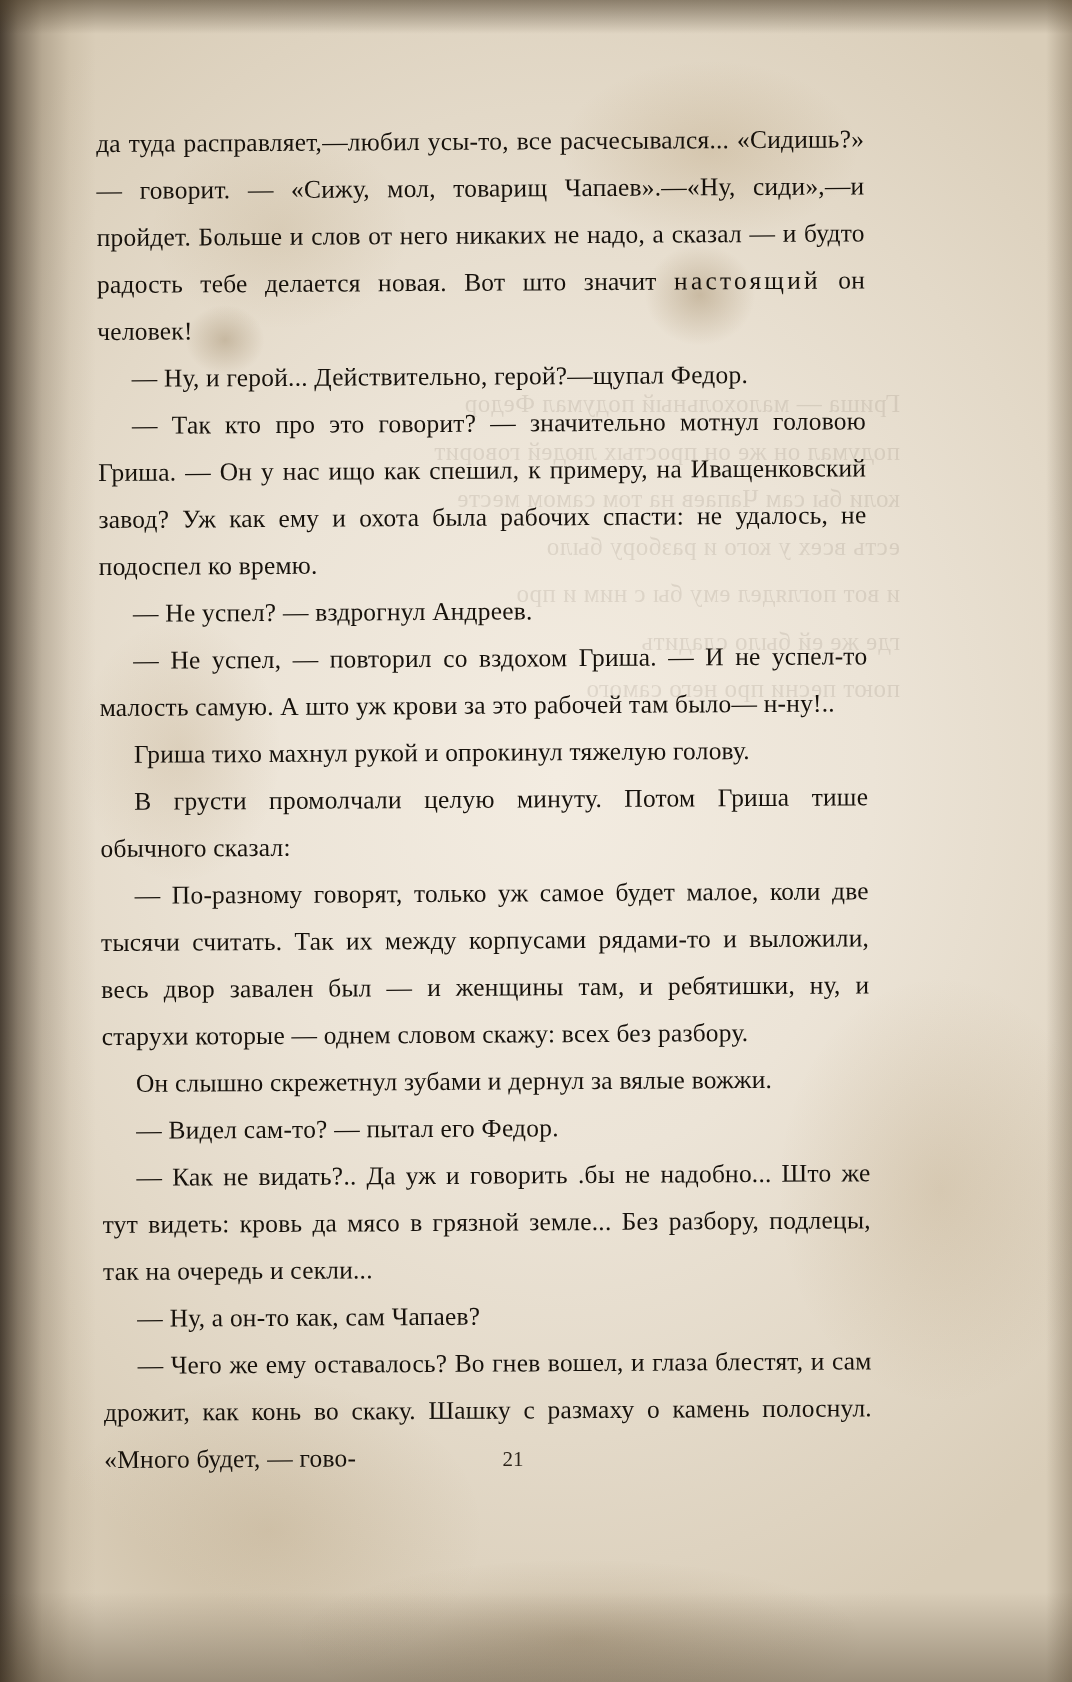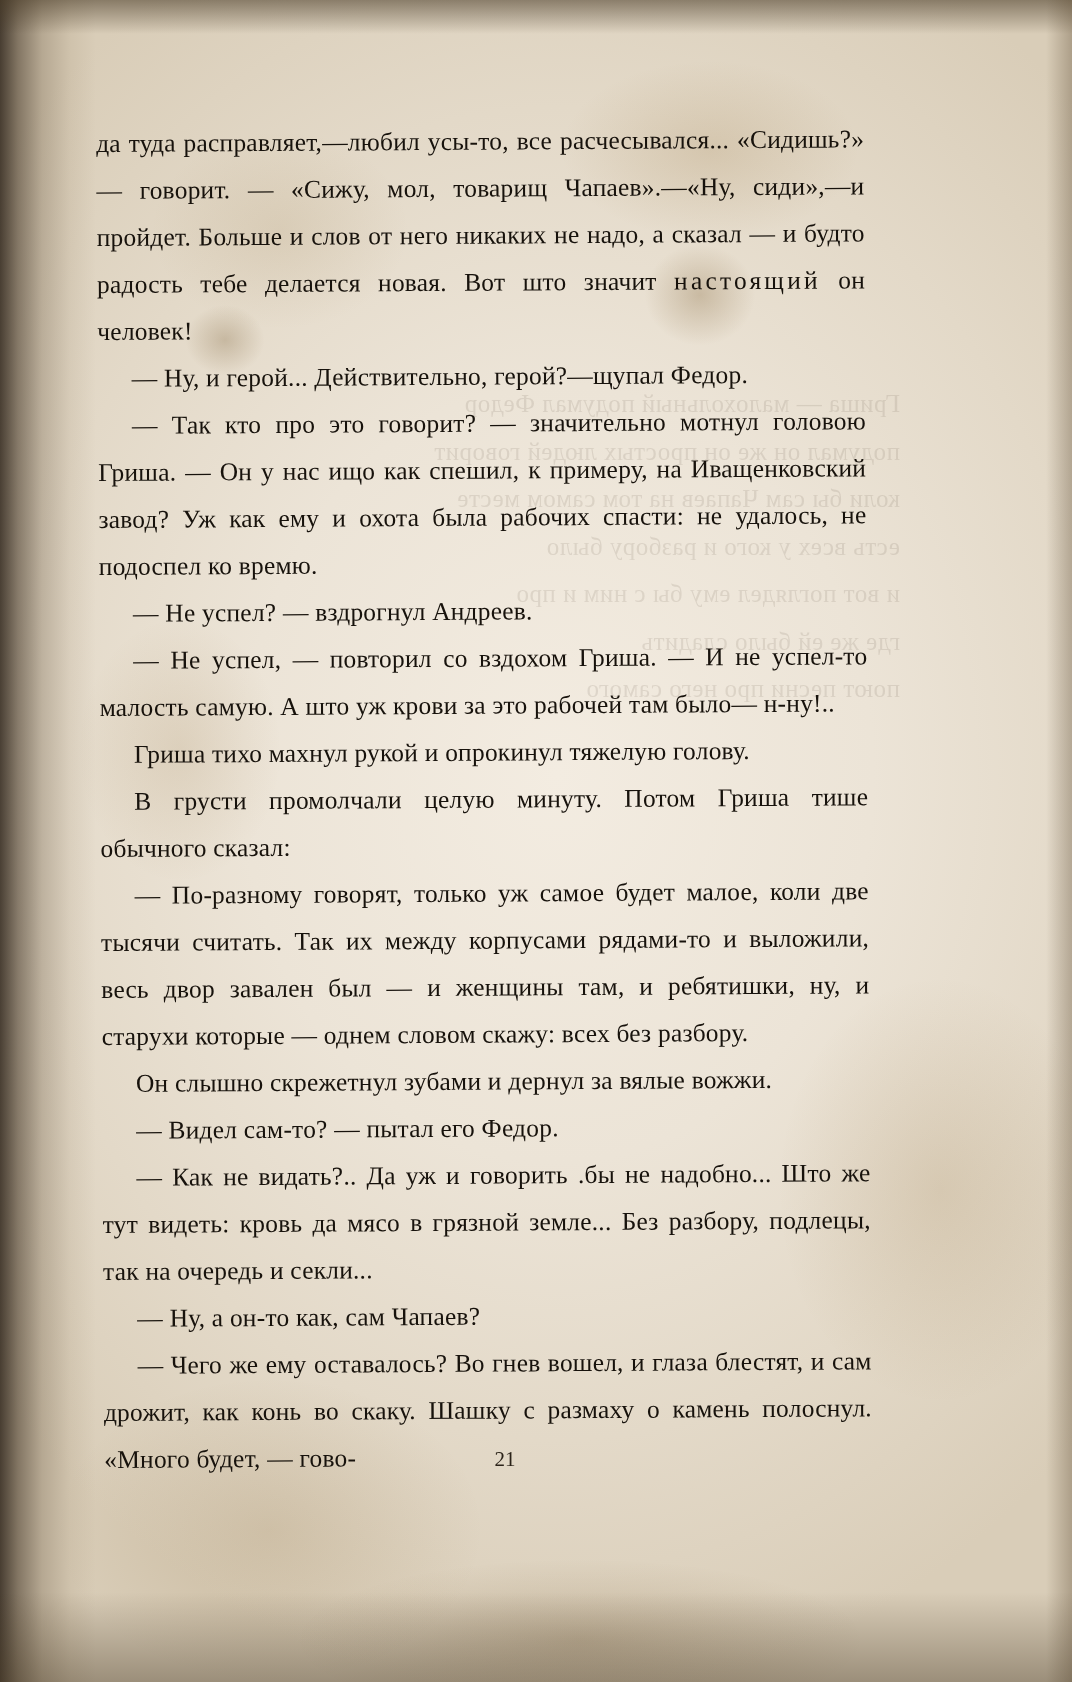--- a/index.html
+++ b/index.html
@@ -121,21 +121,21 @@
     text-align: justify;
   }
   .spaced {
     letter-spacing: 3.2px;
     margin-top: 26px;
   }
 
   
   #folio {
     position: absolute;
-    left: 0;
+    left: 8px;
     top: 1447px;
     width: 1010px;
     text-align: center;
     font-size: 21px;
     color: #2b2319;
     font-family: "Liberation Serif", serif;
   }
 
   
   #ink-soften {

